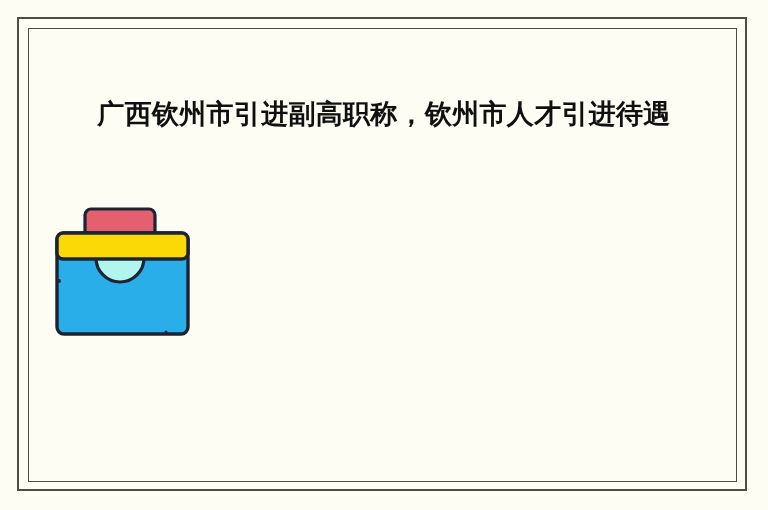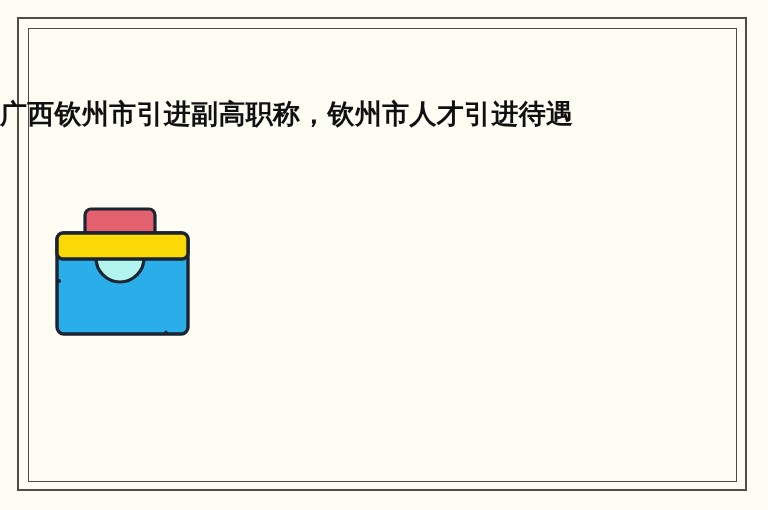--- a/index.html
+++ b/index.html
@@ -42,21 +42,21 @@
     box-sizing: border-box;
     pointer-events: none;
   }
 
   
   .title {
     position: absolute;
     left: 0;
     top: 79px;
     width: 768px;
-    text-align: left;
+    text-align: center;
     font-size: 27px;
     line-height: 34px;
     font-weight: 700;
     color: #101010;
     letter-spacing: 0.3px;
     white-space: nowrap;
     font-family: "DejaVu Sans", "Liberation Sans", sans-serif;
   }
 
   

